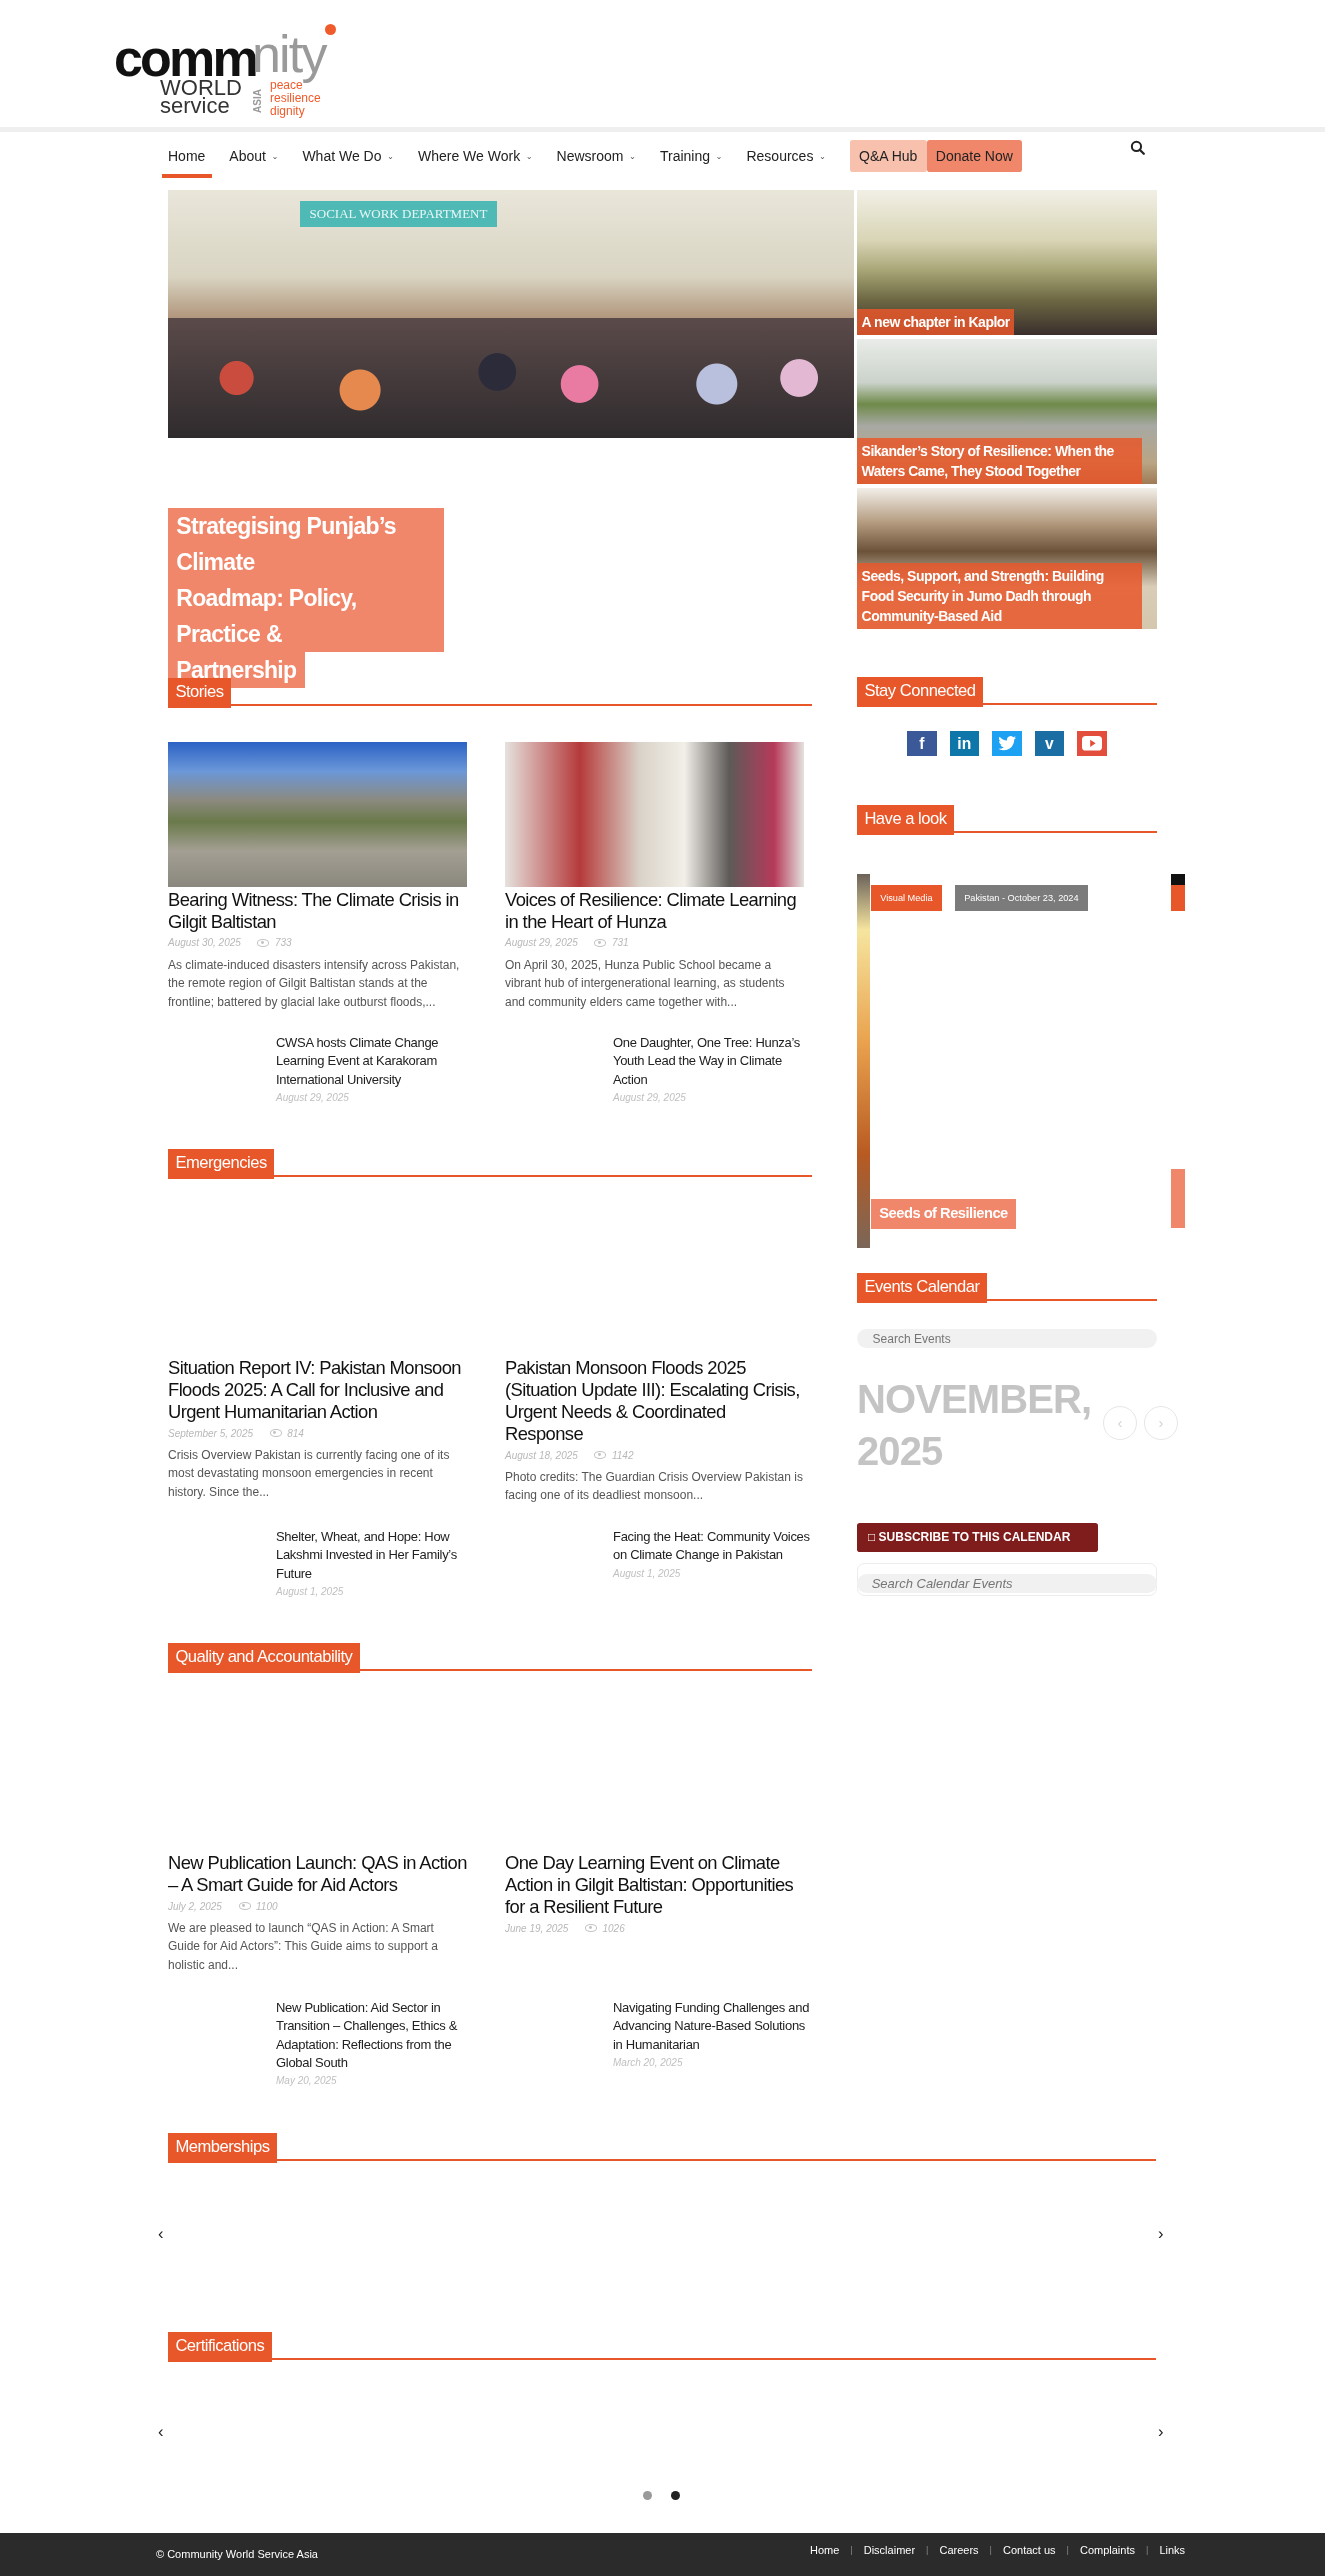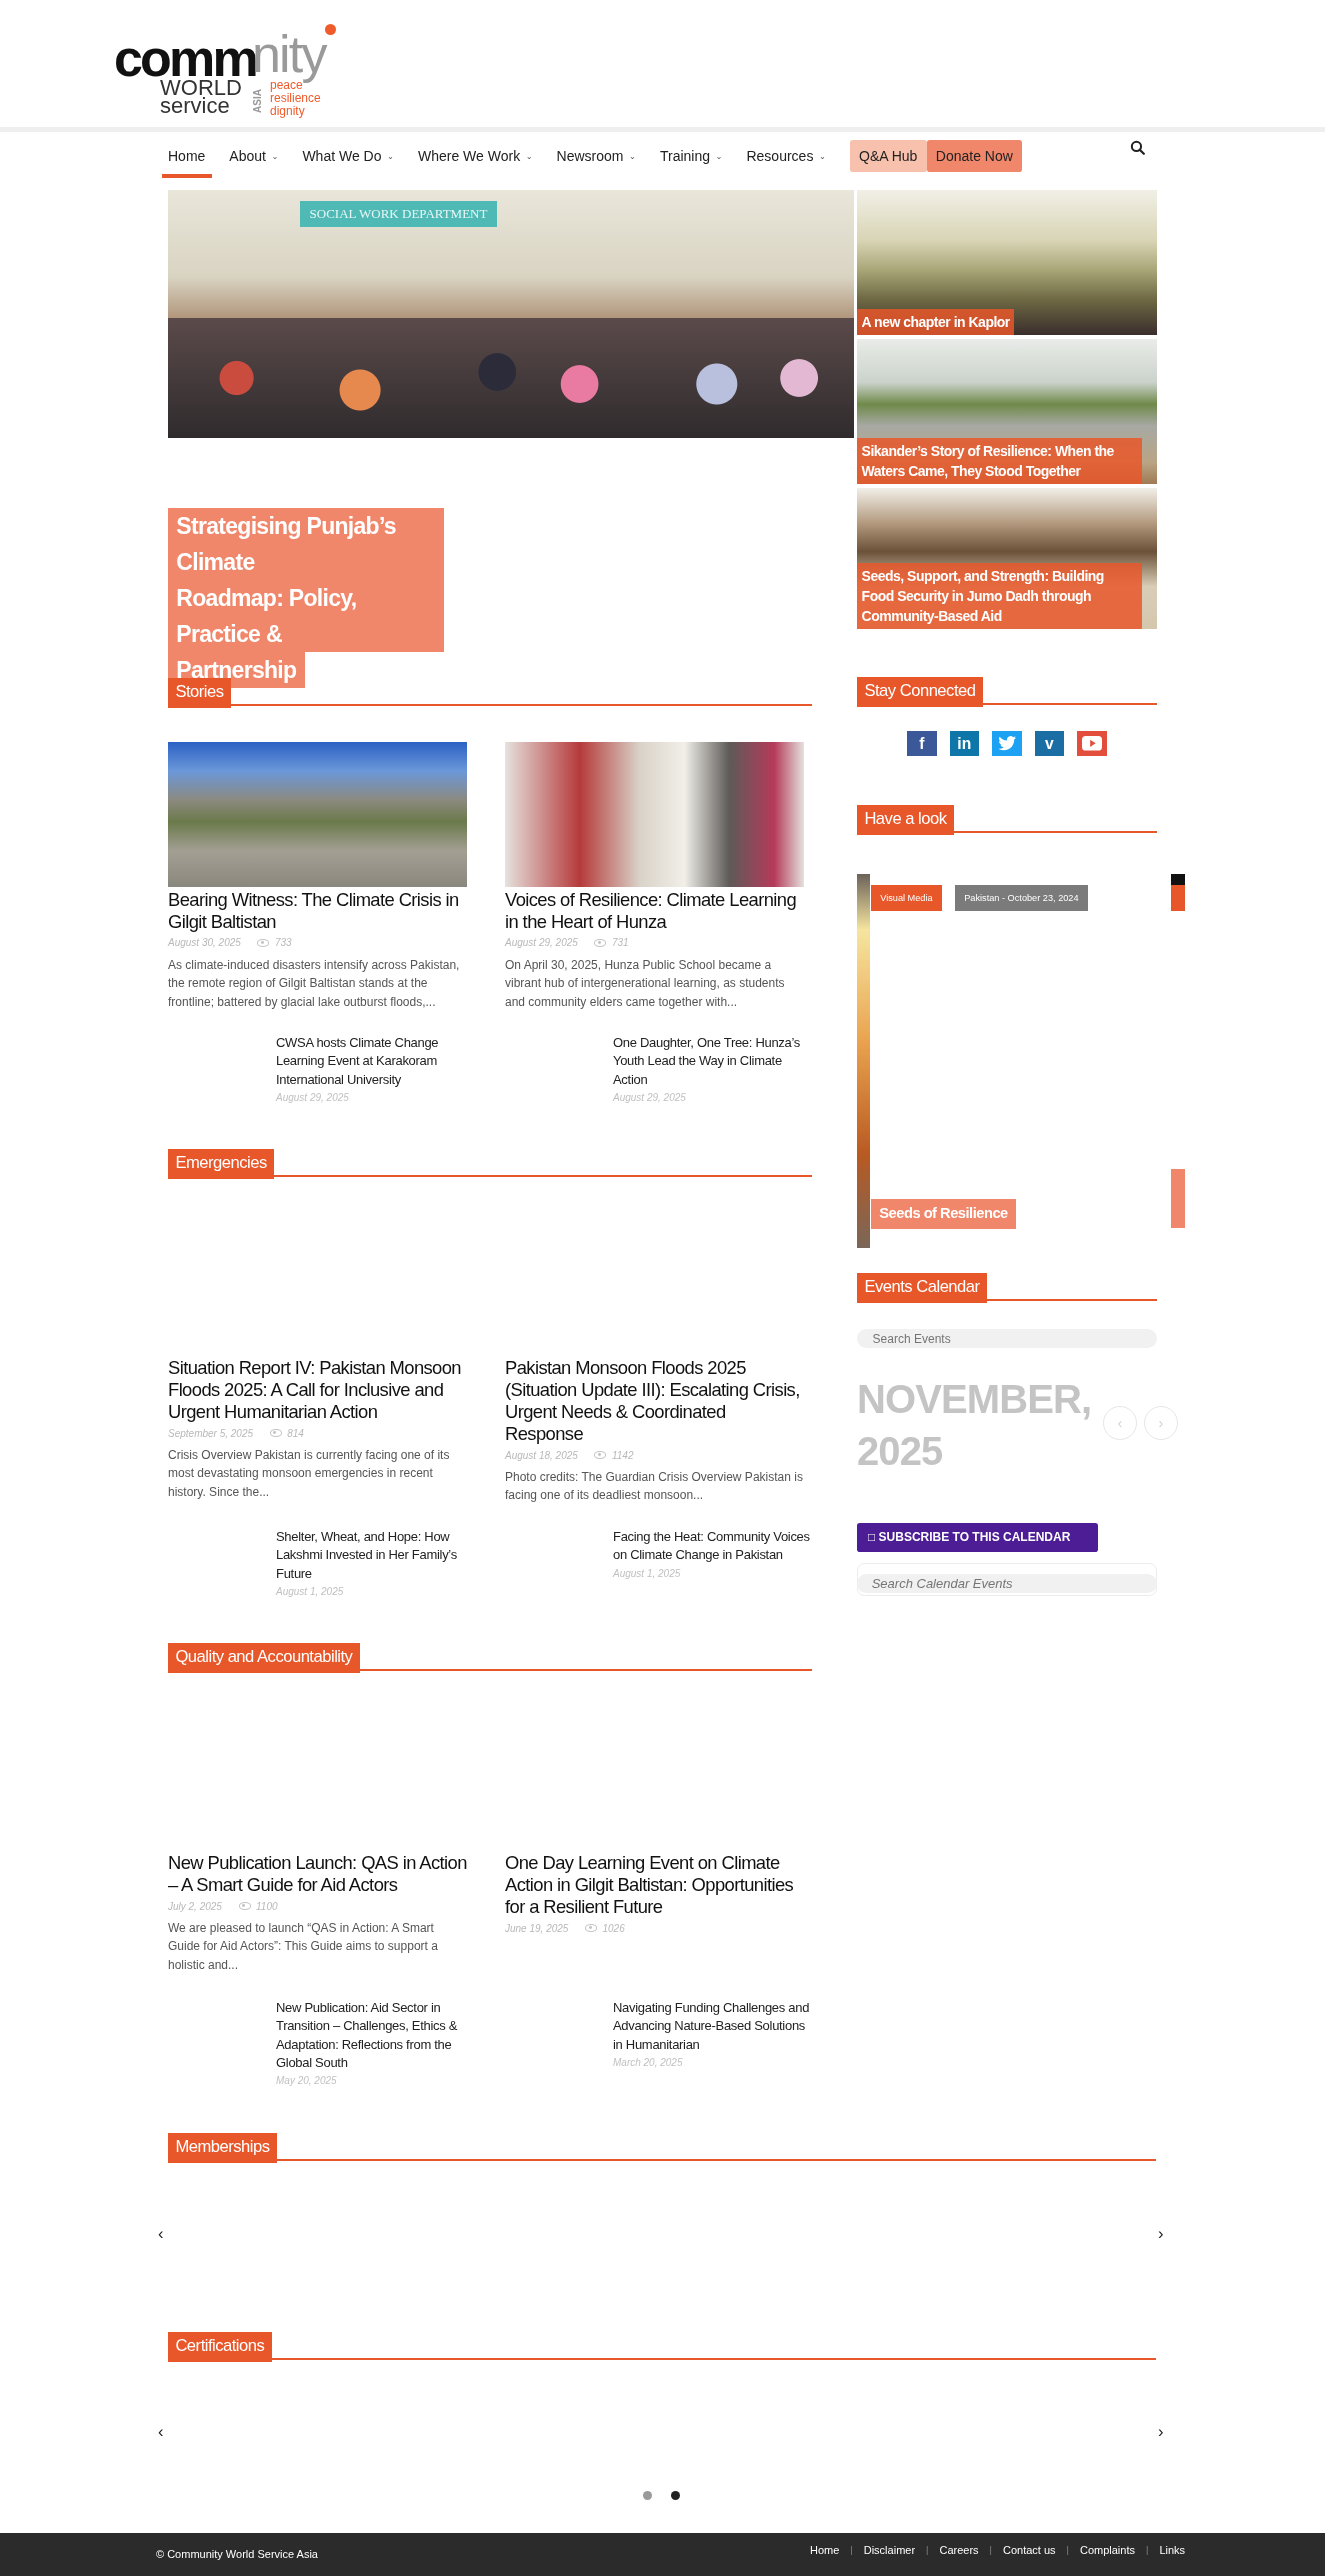--- a/index.html
+++ b/index.html
@@ -88,21 +88,21 @@
   .look .title { position: absolute; left: 14px; top: 325px; background: #f0866a; color: #fff; font-size: 14.7px; font-weight: bold; line-height: 29.5px; padding: 0 8.3px; letter-spacing: -0.5px; }
   .look .next-edge { position: absolute; left: 314px; top: 0; width: 14px; height: 374px; }
   .look .next-edge .blk { position: absolute; left: 0; top: 0; width: 14px; height: 11px; background: #111; }
   .look .next-edge .badge { position: absolute; left: 0; top: 11px; width: 14px; height: 26px; background: #e8572a; }
   .look .next-edge .cap { position: absolute; left: 0; top: 295px; width: 14px; height: 59px; background: #f0866a; }
 
   .ev-search { position: absolute; left: 857px; top: 1329px; width: 300px; height: 19.3px; border-radius: 10px; background: #f1f1f1; font-size: 12px; color: #888; padding-left: 15.6px; line-height: 19.3px; border: none; }
   .ev-month { position: absolute; left: 857px; top: 1373px; width: 239px; font-size: 40px; line-height: 52px; font-weight: bold; color: #c4c4c4; letter-spacing: -0.9px; }
   .ev-nav { position: absolute; top: 1406px; width: 34px; height: 34px; border: 0.9px solid #e6e6e6; border-radius: 50%; color: #d3d3d3; font-size: 14.7px; display: flex; align-items: center; justify-content: center; }
   .ev-none { position: absolute; left: 857px; top: 1563px; width: 300px; height: 33px; border: 0.9px solid #ececec; border-radius: 7.4px; font-size: 12px; line-height: 31px; padding-left: 11px; color: #111; }
-  .ev-sub { position: absolute; left: 857px; top: 1523px; width: 241px; height: 28.5px; background: #4c1d95; border-radius: 2.8px; color: #fff; font-size: 12px; font-weight: bold; line-height: 28.5px; padding-left: 11px; }
+  .ev-sub { position: absolute; left: 857px; top: 1523px; width: 241px; height: 28.5px; background: #7f1d1d; border-radius: 2.8px; color: #fff; font-size: 12px; font-weight: bold; line-height: 28.5px; padding-left: 11px; }
   .ev-search2 { position: absolute; left: 857px; top: 1574px; width: 300px; height: 19.3px; border-radius: 10px; background: #f1f1f1; font-size: 13px; color: #0f172a; font-style: italic; padding-left: 14.7px; line-height: 19.3px; border: none; }
 
   .arrow { position: absolute; font-size: 16.6px; color: #222; }
   .dots { position: absolute; left: 643px; top: 2491px; display: flex; gap: 18.4px; }
   .dot-c { width: 9.2px; height: 9.2px; border-radius: 50%; }
 
   .footer { position: absolute; left: 0; top: 2533px; width: 1325px; height: 43px; background: #2b2b2b; color: #fff; }
   .footer .copy { position: absolute; left: 156px; top: 14.7px; font-size: 11px; }
   .footer .links { position: absolute; left: 810px; top: 11px; display: flex; align-items: center; font-size: 11px; }
   .footer .links .sep { color: #888; margin: 0 11px; font-size: 9.2px; }

